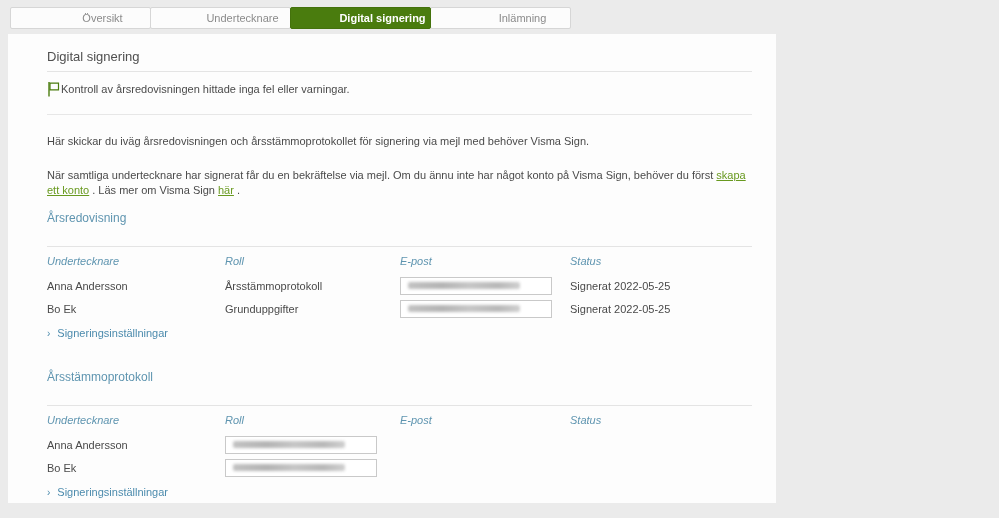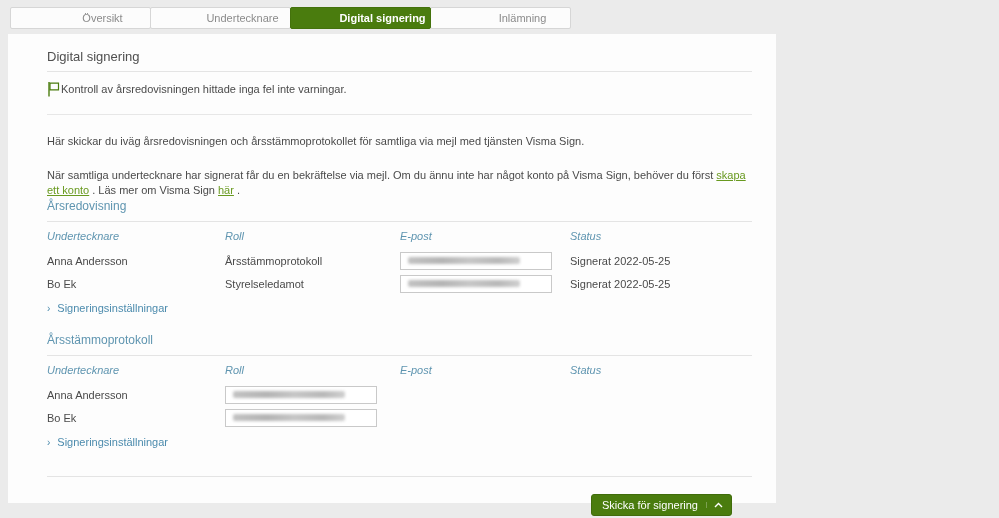--- a/index.html
+++ b/index.html
@@ -57,24 +57,24 @@
     border-bottom:1px solid #e7e7e7;
     font-size:11px; color:#4a4a4a;
   }
   .flag-icon { width:13px; height:16px; margin-right:1px; flex:0 0 auto; }
 
   .intro1 { margin-top:19px; font-size:11px; line-height:14px; color:#4a4a4a; }
   .intro2 { margin-top:20px;  font-size:11px; line-height:15px; color:#4a4a4a; max-width:713px; }
   a.green-link { color:#68991f; text-decoration:underline; cursor:pointer; }
 
   .section-title {
-    margin-top:1px;
+    margin-top:13px;
     font-size:12px; color:#5f95b0;
     line-height:15px;
-    padding-bottom:7px;
+    padding-bottom:20px;
     border-bottom:1px solid #e4e4e4;
   }
 
   .sig-table { margin-top:8px; }
   .t-row {
     display:grid;
     grid-template-columns:178px 175px 170px 1fr;
     align-items:center;
     min-height:23px;
   }
@@ -143,24 +143,24 @@
 
 <div class="card">
 
   <div class="page-title">Digital signering</div>
 
   <div class="check-row">
     <svg class="flag-icon" viewBox="0 0 13 16">
       <line x1="2" y1="1" x2="2" y2="15.5" stroke="#4a7c0e" stroke-width="1.4"></line>
       <path d="M3 2.2 H11.5 V8.8 H3 Z" fill="none" stroke="#4a7c0e" stroke-width="1.2"></path>
     </svg>
-    <span>Kontroll av årsredovisningen hittade inga fel inte varningar.</span>
-  </div>
-
-  <p class="intro1">Här skickar du iväg årsredovisningen och årsstämmoprotokollet för samtliga via mejl med tjänsten Visma Sign.</p>
+    <span>Kontroll av årsredovisningen hittade inga fel eller varningar.</span>
+  </div>
+
+  <p class="intro1">Här skickar du iväg årsredovisningen och årsstämmoprotokollet för signering via mejl med behöver Visma Sign.</p>
 
   <p class="intro2"><span>När samtliga undertecknare har signerat får du en bekräftelse via mejl. Om du ännu inte har något konto på Visma Sign, behöver du först </span><a class="green-link">skapa ett konto</a><span> . Läs mer om Visma Sign </span><a class="green-link">här</a><span> .</span></p>
 
   
   <div class="section-title">Årsredovisning</div>
 
   <div class="sig-table">
     <div class="t-row t-head">
       <div class="t-cell">Undertecknare</div>
       <div class="t-cell">Roll</div>
@@ -172,21 +172,21 @@
       <div class="t-cell">Årsstämmoprotokoll</div>
       <div class="t-cell">
           <div class="email-input">
             <div class="blur-bar"></div>
           </div>
         </div>
       <div class="t-cell">Signerat 2022-05-25</div>
     </div>
     <div class="t-row">
       <div class="t-cell">Bo Ek</div>
-      <div class="t-cell">Styrelseledamot</div>
+      <div class="t-cell">Grunduppgifter</div>
       <div class="t-cell">
           <div class="email-input">
             <div class="blur-bar"></div>
           </div>
         </div>
       <div class="t-cell">Signerat 2022-05-25</div>
     </div>
   </div>
 
   <div class="settings-link">

